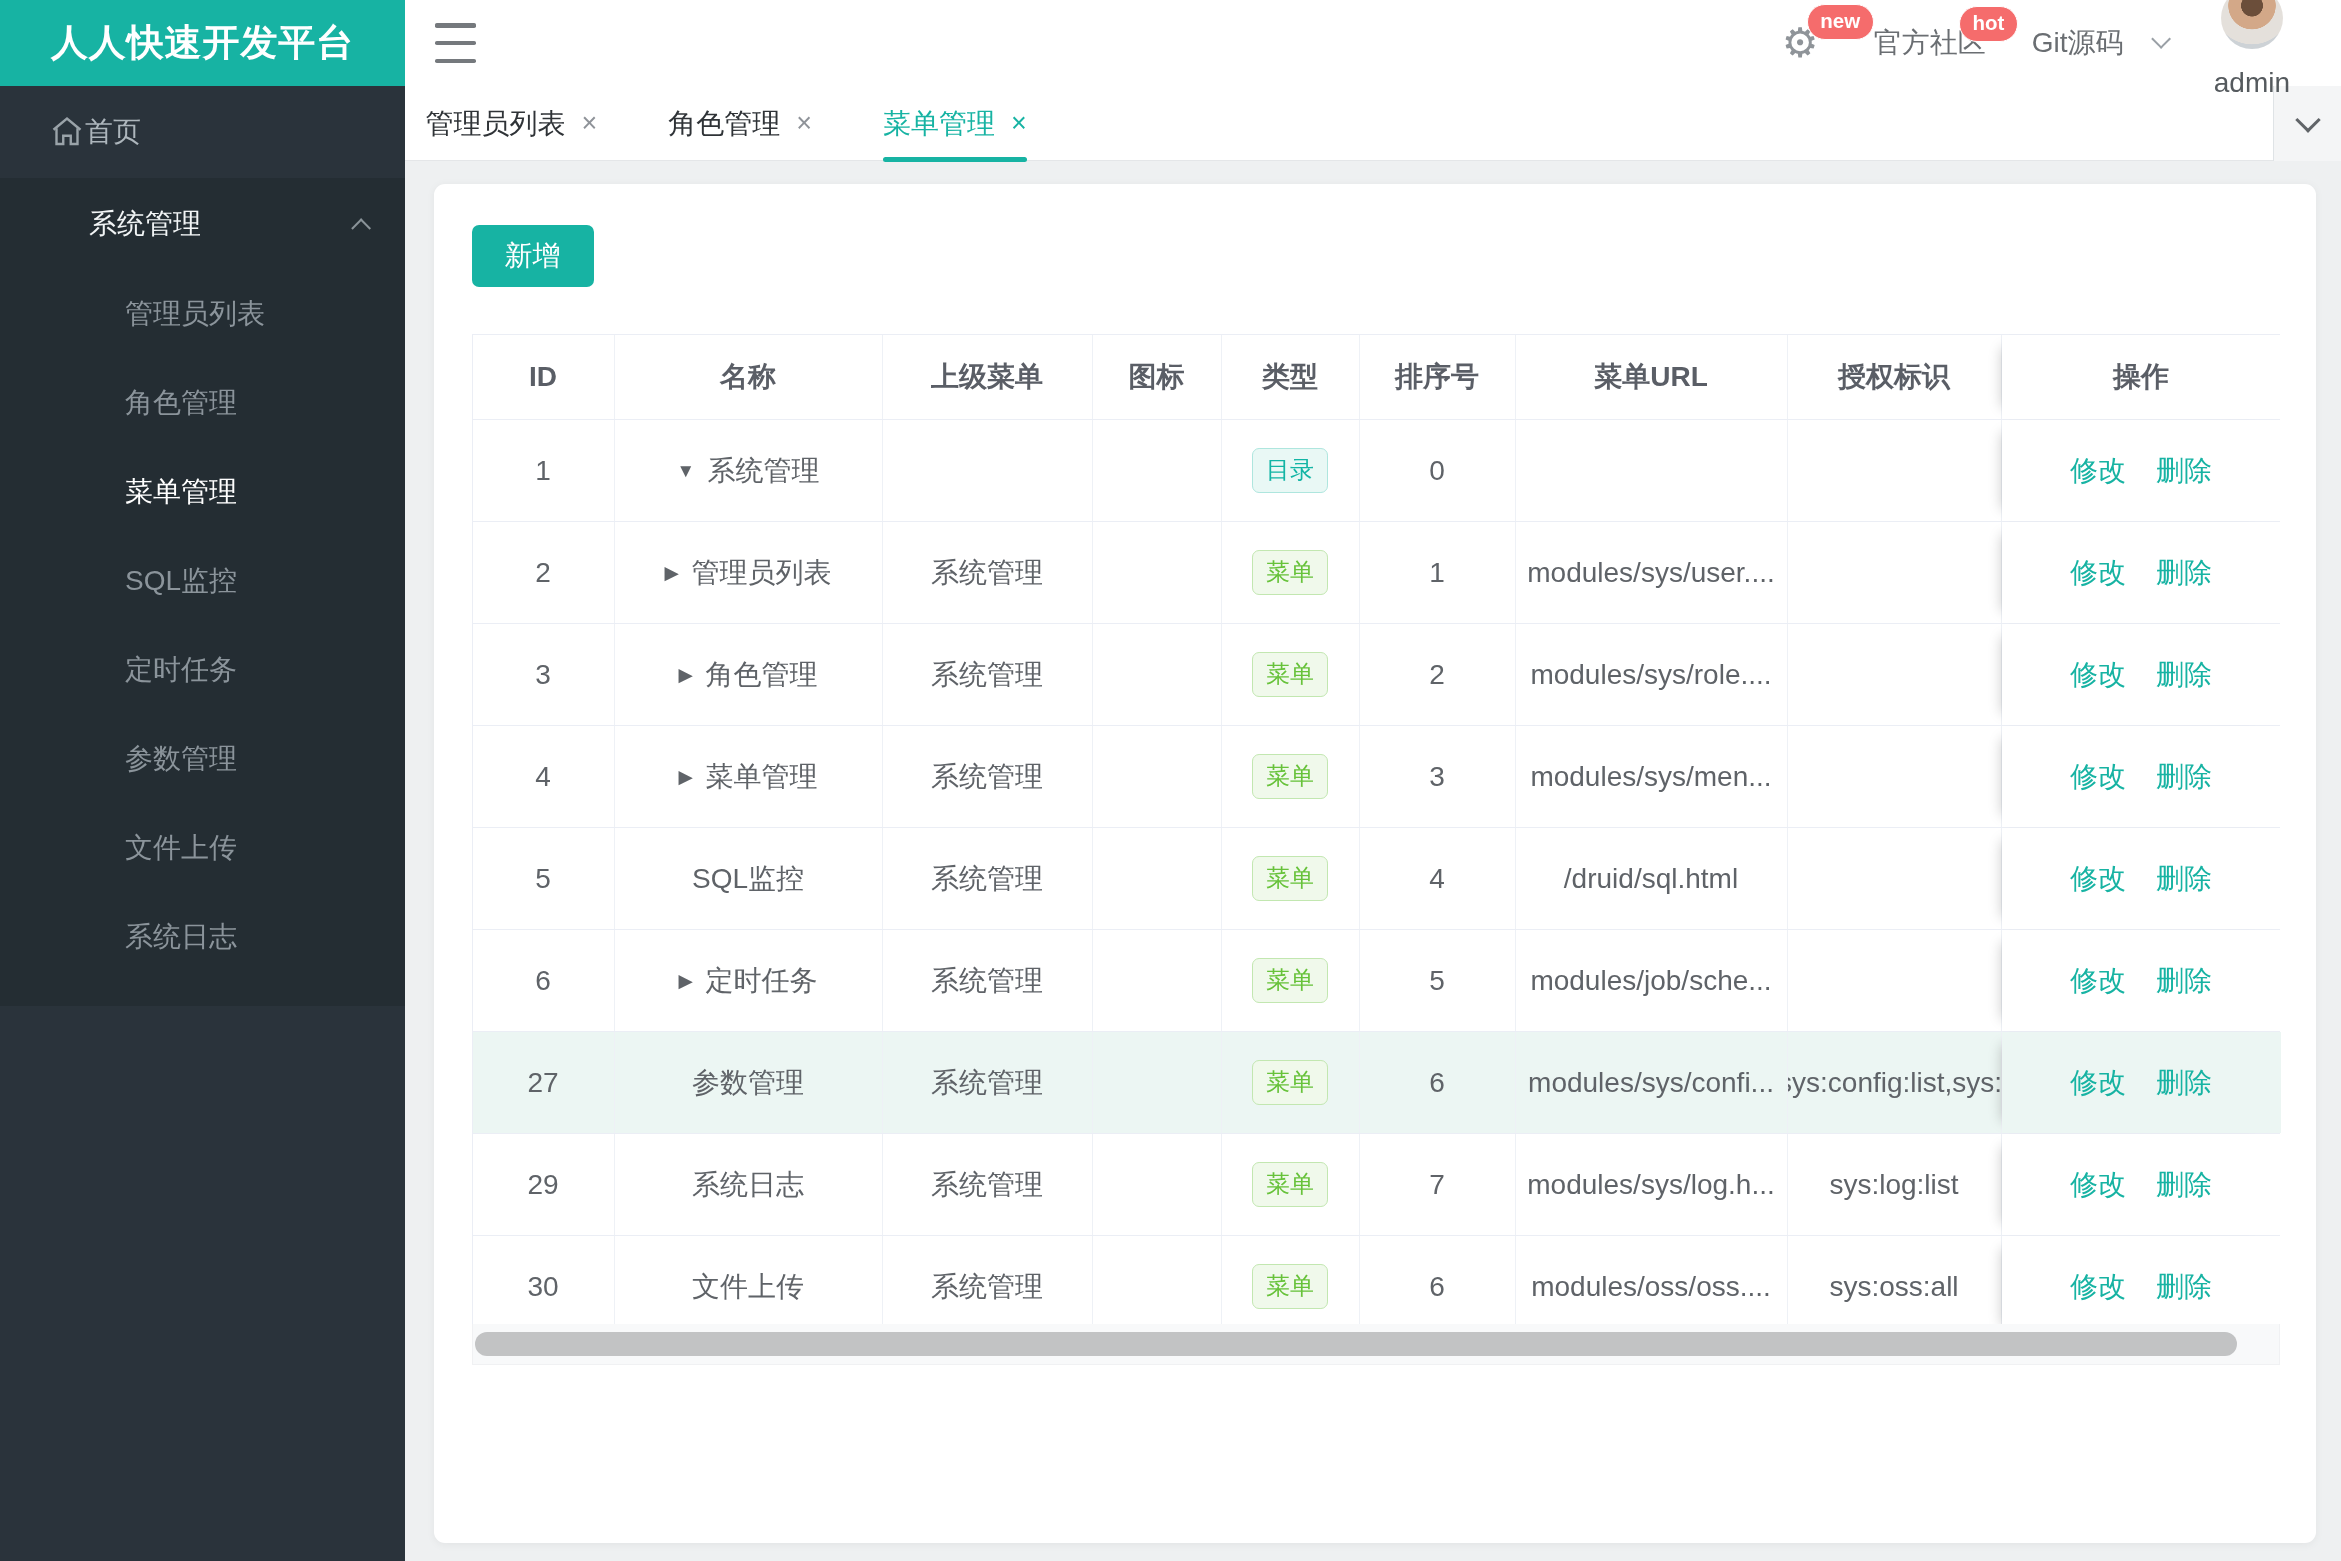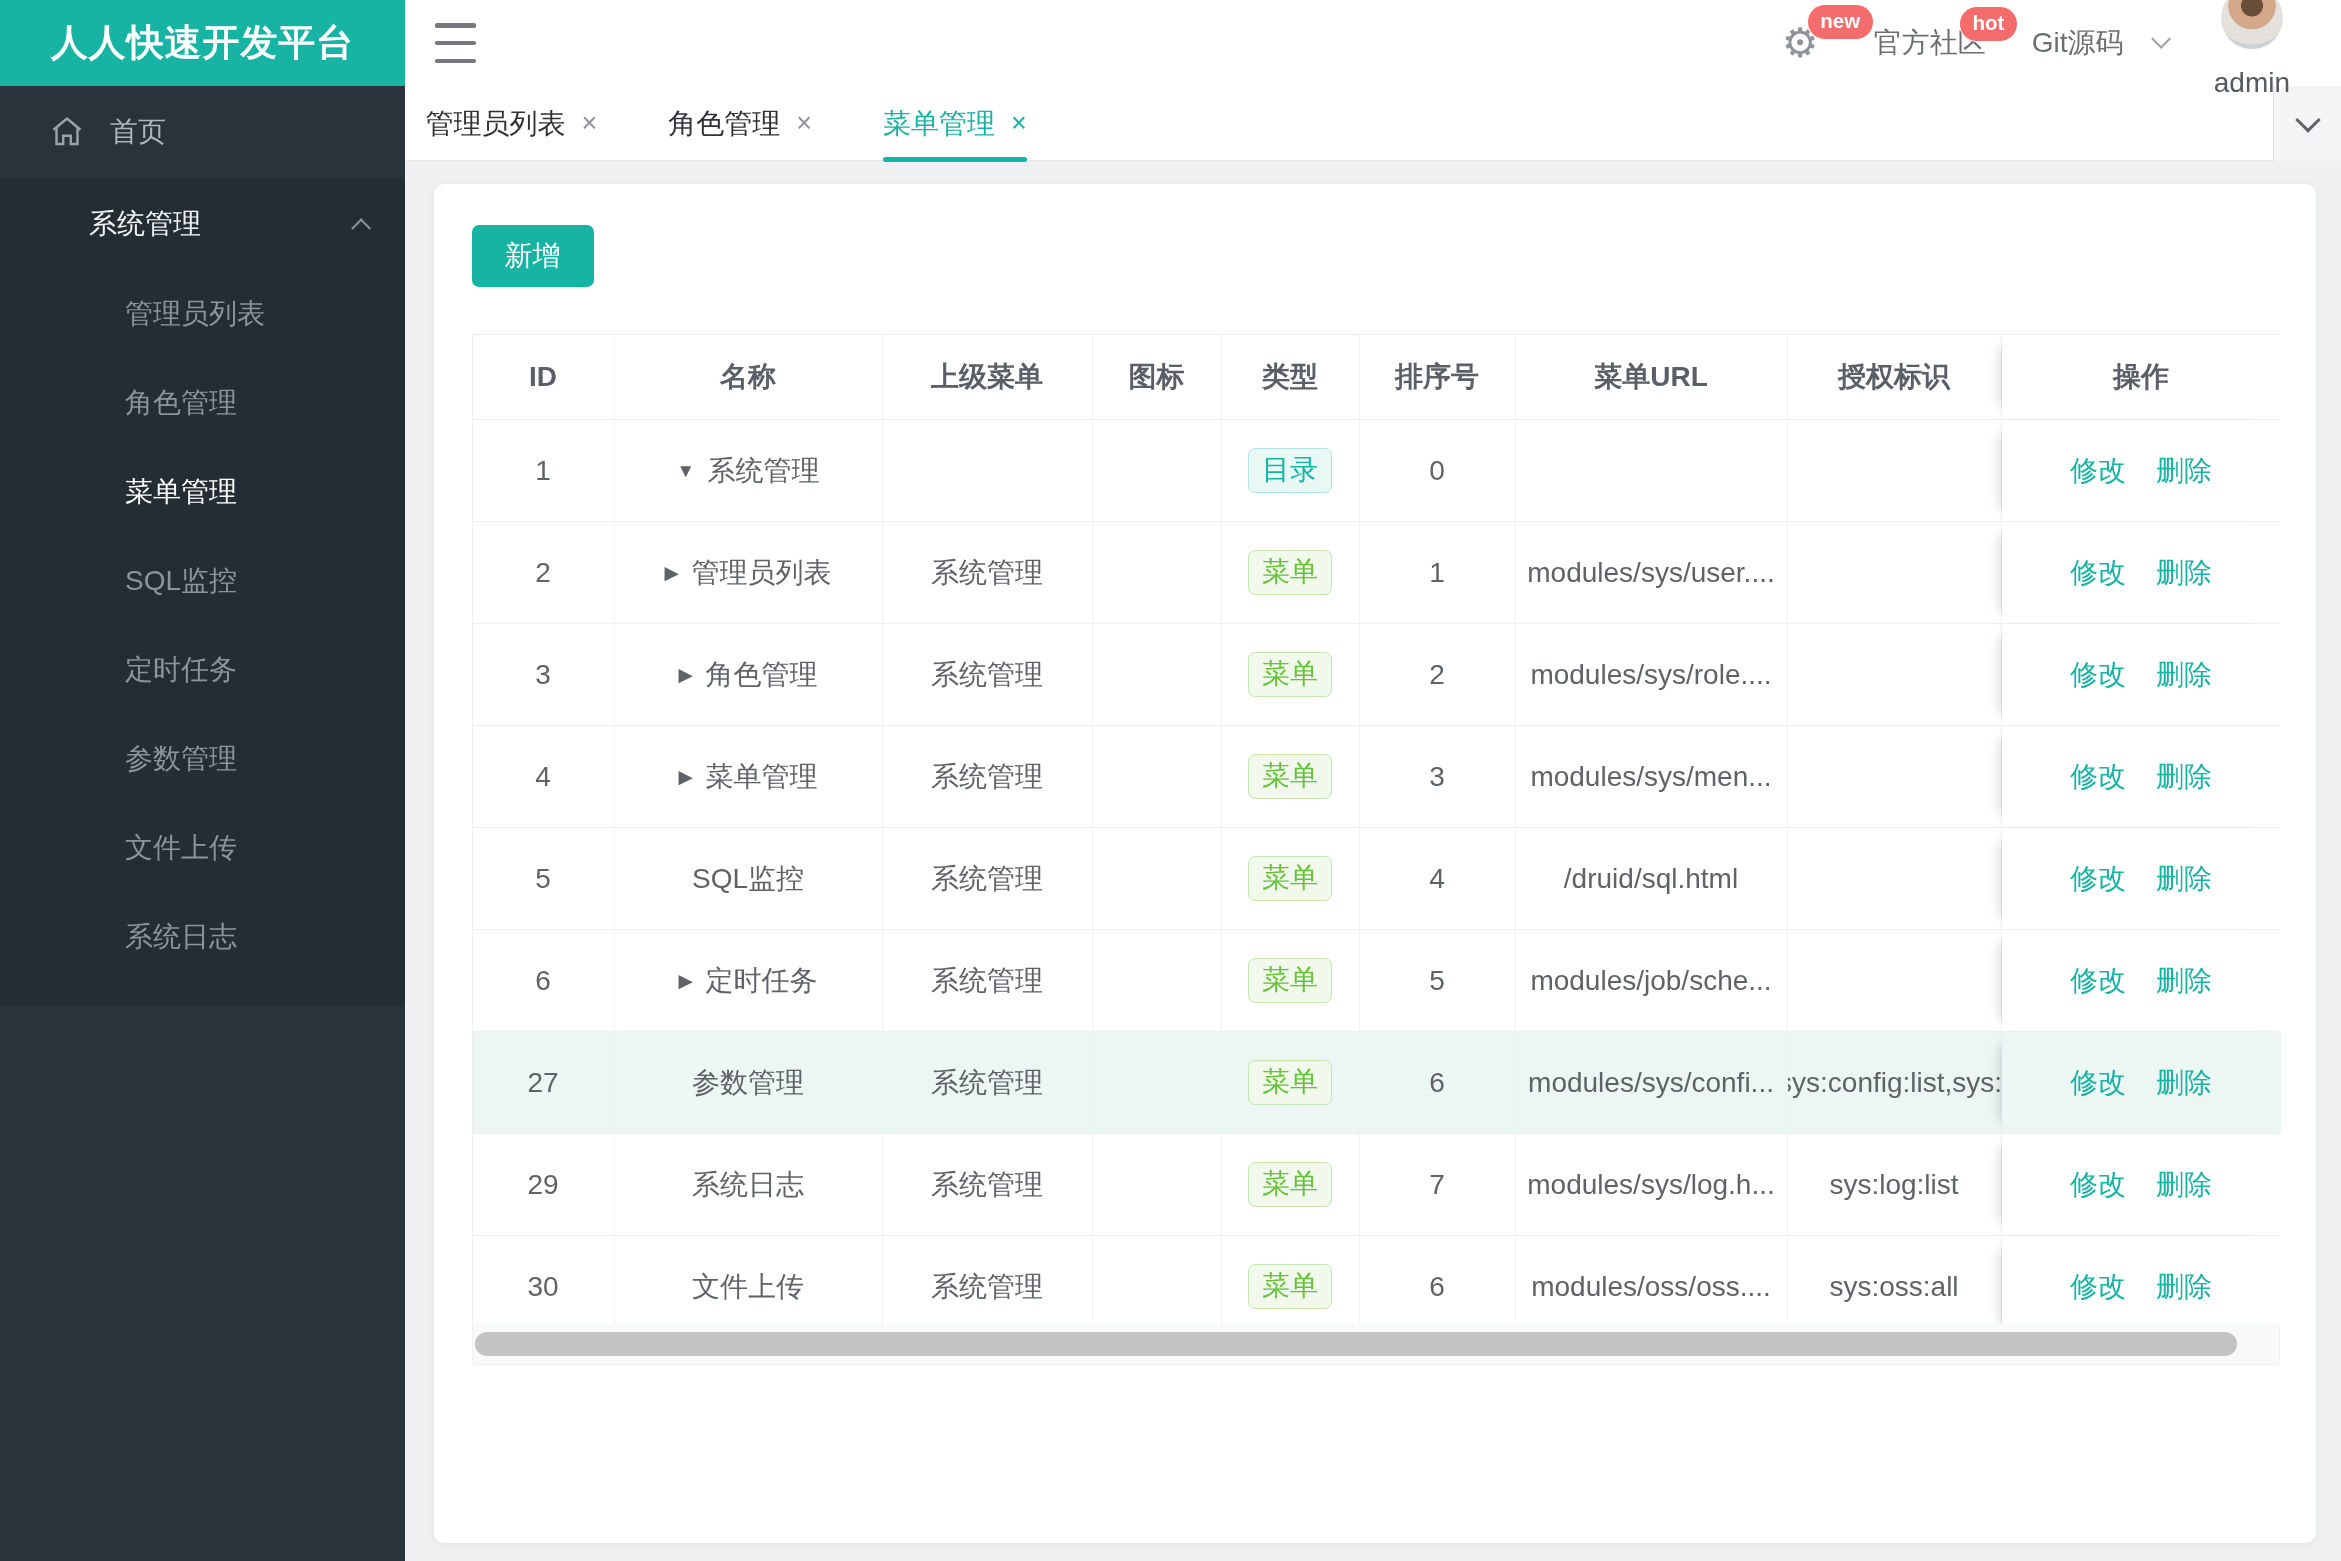--- a/index.html
+++ b/index.html
@@ -23,21 +23,21 @@
   .top-link { font-size:28px; color:#6a6e72; cursor:pointer; }
   .git-wrap { display:flex; align-items:center; gap:30px; }
   .chev { width:14.2px; height:14.2px; border-right:2.7px solid #9aa0a6; border-bottom:2.7px solid #9aa0a6; transform:rotate(45deg); margin-top:-7.1px; }
   .user-wrap { display:flex; align-items:center; gap:18px;flex-direction:column; }
   .avatar { width:62px; height:62px; border-radius:50%;
             background:radial-gradient(circle at 50% 30%, #6b4e3a 0 20%, #d3a888 21% 44%, #e4e0db 45% 72%, #cdd2d6 73% 100%); }
   .username { font-size:28px; color:#555a5e; }
 
   
   .sidebar { position:absolute; left:0; top:86px; width:405px; height:1476px; background:#2a333b; z-index:20; }
-  .side-home { height:92px; display:flex; align-items:center; gap:25px; padding-left:49px; cursor:pointer; }
+  .side-home { height:92px; display:flex; align-items:center; padding-left:49px; cursor:pointer; }
   .side-home svg { display:block; }
   .side-home-label { font-size:28px; color:#adb6bc; }
   .side-group { background:#242d33; padding-bottom:25px; }
   .side-group-title { height:91px; display:flex; align-items:center; padding:0 37px 0 89px; cursor:pointer; }
   .side-group-label { font-size:28px; color:#f2f5f6; font-weight:500; flex:1; }
   .chev-up { width:14.2px; height:14.2px; border-right:2.7px solid #8a9399; border-bottom:2.7px solid #8a9399; transform:rotate(-135deg); margin-top:9px; }
   .side-sub { height:89px; line-height:89px; padding-left:125px; font-size:28px; color:#8b949b; cursor:pointer; }
   .side-sub.active { color:#ffffff; }
 
   
@@ -60,21 +60,21 @@
   
   .table { position:absolute; left:38px; top:150px; width:1808px; border:0.9px solid #ebeef5; border-bottom:none; }
   .t-row { display:grid; grid-template-columns:142px 268px 210px 129px 138px 156px 272px 214px 279px; border-bottom:0.9px solid #ebeef5; background:#fff; }
   .t-row.hl { background:#ecf6f3; }
   .t-row.hl .cell { background:#ecf6f3; }
   .cell { display:flex; align-items:center; justify-content:center; border-right:0.9px solid #eef1f6; font-size:28px; color:#5f6368;
           height:101px; overflow:hidden; white-space:nowrap; background:#fff; }
   .cell:last-child { border-right:none; box-shadow:-12.5px 0 12.5px -12.5px rgba(0,0,0,0.22); }
   .t-head .cell { height:84px; font-weight:bold; color:#5a5e66; }
   .caret { font-size:18.7px; color:#5f6368; margin-right:12.5px; cursor:pointer; }
-  .badge { display:inline-block; height:45px; line-height:41px; padding:0 13.4px; border-radius:7.1px; font-size:28px; }
+  .badge { display:inline-block; height:45px; line-height:41px; padding:0 13.4px; border-radius:7.1px; font-size:24px; }
   .badge.dir  { color:#13b5a5; background:#e9f8f5; border:0.9px solid #aee6de; }
   .badge.menu { color:#67c23a; background:#f0f9eb; border:0.9px solid #c2e7b0; }
   .action-link { color:#17b3a3; font-size:28px; cursor:pointer; }
   .actions { display:flex; gap:30px; }
 
   
   .hscroll { position:absolute; left:38px; top:1140px; width:1808px; height:41px; background:#f8f9fa; border:0.9px solid #f0f1f3; border-top:none; }
   .hscroll-thumb { position:absolute; left:2.7px; top:8px; width:1762px; height:24px; background:#c2c3c4; border-radius:12.5px; cursor:pointer; }
 </style>
 </head>

